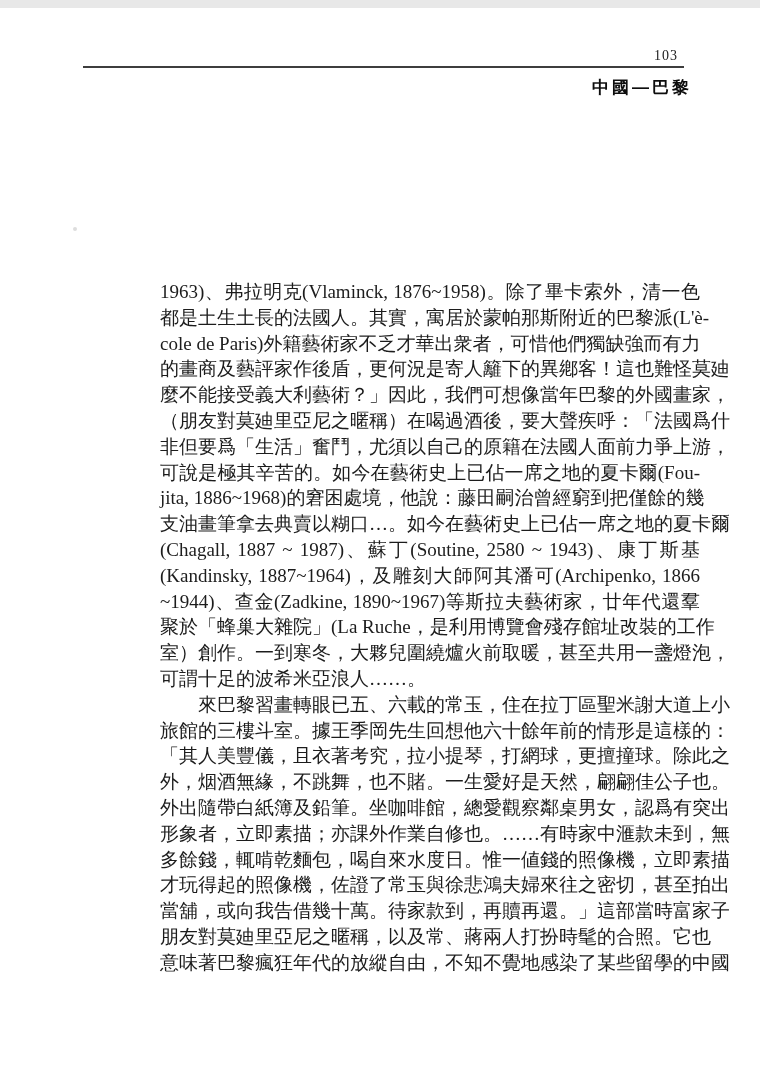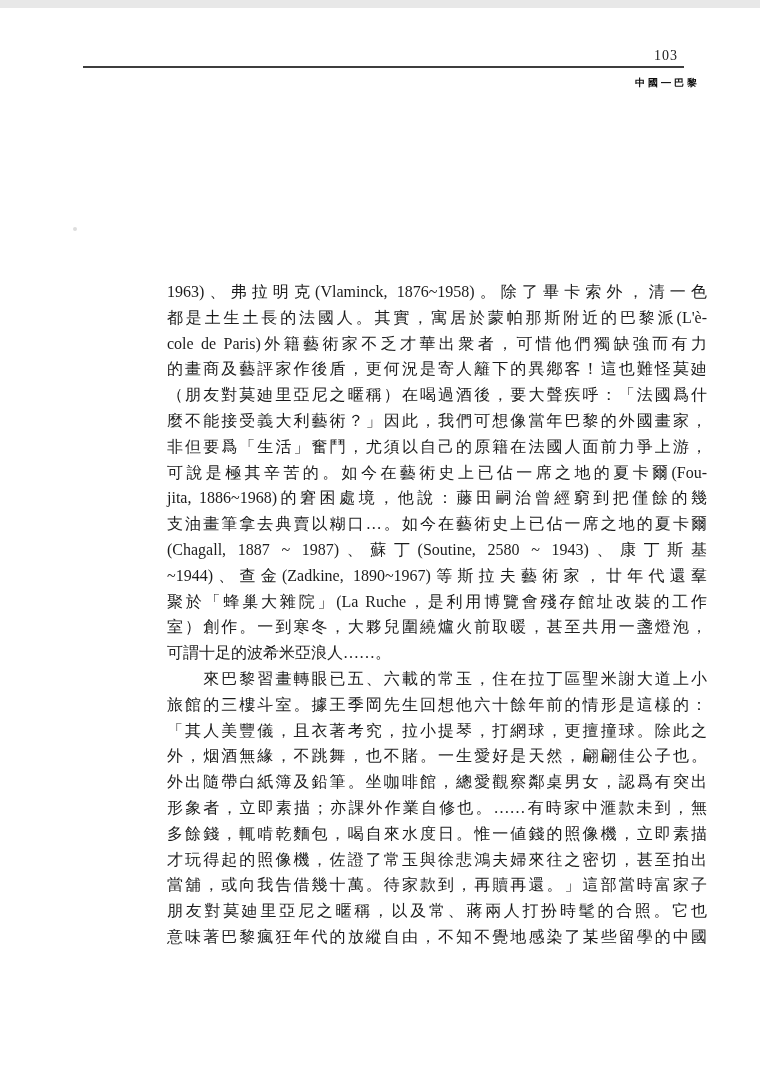--- a/index.html
+++ b/index.html
@@ -29,42 +29,42 @@
     position: absolute;
     top: 58px;
     left: 83px;
     width: 601px;
     height: 2px;
     background: #3d3d3d;
   }
   .running-title {
     position: absolute;
     top: 68px;
-    right: 60px;
-    font-size: 10px;
+    right: 68px;
+    font-size: 17px;
     font-weight: 700;
     letter-spacing: 3px;
     color: #0d0d0d;
     font-family: "Liberation Sans", "DejaVu Sans", sans-serif;
   }
   .scan-speck {
     position: absolute;
     top: 219px;
     left: 73px;
     width: 4px;
     height: 4px;
     border-radius: 50%;
     background: #dddddd;
   }
   .text-block {
     position: absolute;
     top: 271px;
-    left: 167px;
+    left: 160px;
     width: 540px;
-    font-size: 16px;
+    font-size: 19px;
     line-height: 25.8px;
     color: #1c1c1c;
     font-family: "Liberation Serif", "DejaVu Serif", serif;
   }
   .text-block .line {
     text-align: justify;
     text-align-last: justify;
     white-space: nowrap;
     height: 25.8px;
     overflow: visible;
@@ -80,27 +80,28 @@
 <div class="page">
   <div class="page-number">103</div>
   <div class="header-rule"></div>
   <div class="running-title">中國—巴黎</div>
   <div class="scan-speck"></div>
   <div class="text-block">
       <div class="line">1963)、弗拉明克(Vlaminck, 1876~1958)。除了畢卡索外，清一色</div>
       <div class="line">都是土生土長的法國人。其實，寓居於蒙帕那斯附近的巴黎派(L'è-</div>
       <div class="line">cole de Paris)外籍藝術家不乏才華出衆者，可惜他們獨缺強而有力</div>
       <div class="line">的畫商及藝評家作後盾，更何況是寄人籬下的異鄕客！這也難怪莫廸</div>
+      <div class="line">麼不能接受義大利藝術？」因此，我們可想像當年巴黎的外國畫家，</div>
       <div class="line">（朋友對莫廸里亞尼之暱稱）在喝過酒後，要大聲疾呼：「法國爲什</div>
-      <div class="line">麼不能接受義大利藝術？」因此，我們可想像當年巴黎的外國畫家，</div>
       <div class="line">非但要爲「生活」奮鬥，尤須以自己的原籍在法國人面前力爭上游，</div>
       <div class="line">可說是極其辛苦的。如今在藝術史上已佔一席之地的夏卡爾(Fou-</div>
       <div class="line">jita, 1886~1968)的窘困處境，他說：藤田嗣治曾經窮到把僅餘的幾</div>
       <div class="line">支油畫筆拿去典賣以糊口…。如今在藝術史上已佔一席之地的夏卡爾</div>
       <div class="line">(Chagall, 1887 ~ 1987)、蘇丁(Soutine, 2580 ~ 1943)、康丁斯基</div>
+      <div class="line">(Kandinsky, 1887~1964)，及雕刻大師阿其潘可(Archipenko, 1866</div>
       <div class="line">~1944)、查金(Zadkine, 1890~1967)等斯拉夫藝術家，廿年代還羣</div>
       <div class="line">聚於「蜂巢大雜院」(La Ruche，是利用博覽會殘存館址改裝的工作</div>
       <div class="line">室）創作。一到寒冬，大夥兒圍繞爐火前取暖，甚至共用一盞燈泡，</div>
       <div class="line flush">可謂十足的波希米亞浪人……。</div>
       <div class="line">　　來巴黎習畫轉眼已五、六載的常玉，住在拉丁區聖米謝大道上小</div>
       <div class="line">旅館的三樓斗室。據王季岡先生回想他六十餘年前的情形是這樣的：</div>
       <div class="line">「其人美豐儀，且衣著考究，拉小提琴，打網球，更擅撞球。除此之</div>
       <div class="line">外，烟酒無緣，不跳舞，也不賭。一生愛好是天然，翩翩佳公子也。</div>
       <div class="line">外出隨帶白紙簿及鉛筆。坐咖啡館，總愛觀察鄰桌男女，認爲有突出</div>
       <div class="line">形象者，立即素描；亦課外作業自修也。……有時家中滙款未到，無</div>

